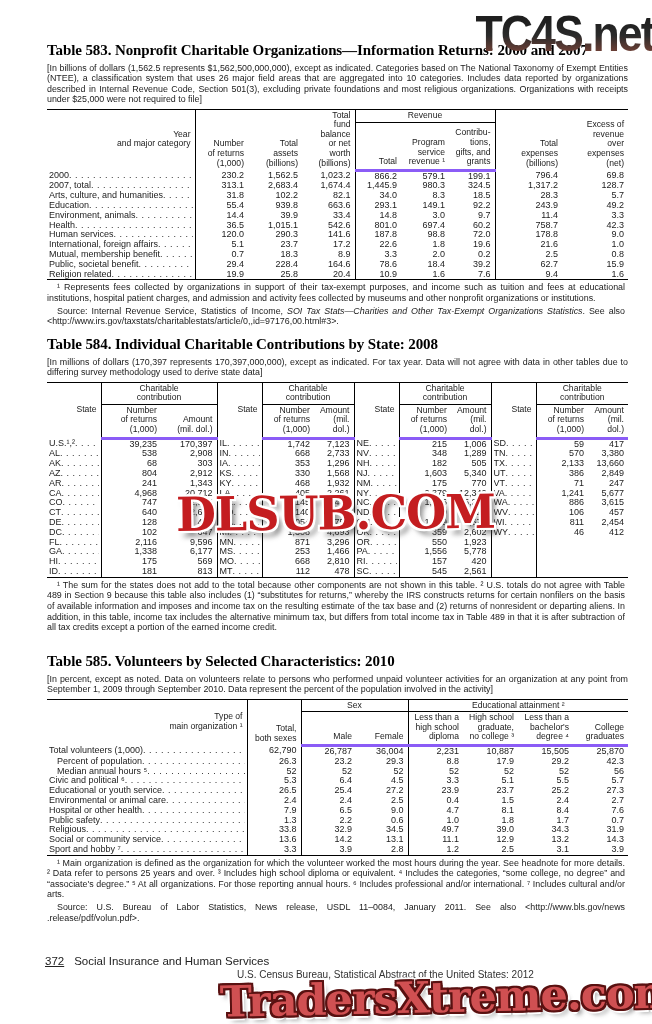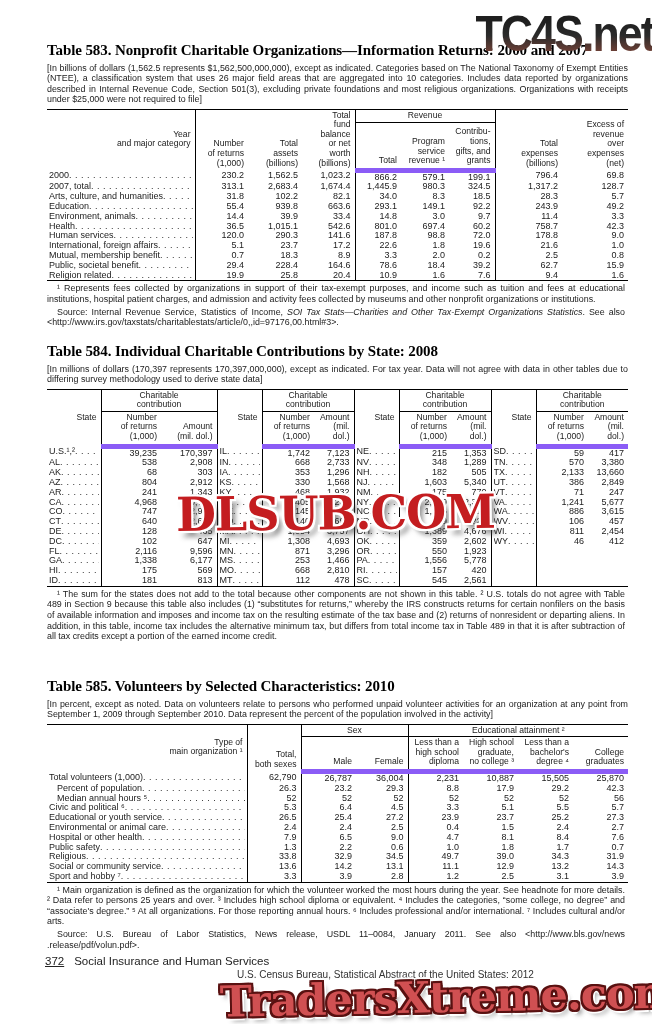--- a/index.html
+++ b/index.html
@@ -6,37 +6,37 @@
   body{width:652px;height:1024px;background:#ffffff;position:relative;overflow:hidden;
        font-family:"Liberation Sans",sans-serif;color:#1b1b1b;}
   .page{position:absolute;left:47px;top:42px;width:581px;}
 
   .tbl-title{font-family:"Liberation Serif",serif;font-weight:bold;font-size:15px;
              line-height:17px;letter-spacing:-0.1px;color:#000;margin:0 0 4px 0;}
   .headnote{font-size:8.9px;line-height:10.4px;text-align:justify;margin:0 0 4px 0;}
 
   table{width:100%;border-collapse:collapse;table-layout:fixed;
         border-top:1px solid #000;border-bottom:1px solid #000;}
-  thead tr:last-child th{border-bottom:5px solid #8b5cf6;}
+  thead tr:last-child th{border-bottom:3px solid #8b5cf6;}
   th{font-weight:normal;font-size:8.6px;line-height:9.6px;vertical-align:bottom;
      text-align:right;padding:1px 4px 2px 1px;white-space:pre-line;}
   th.stub{vertical-align:middle;}
   th.spanner{text-align:center;vertical-align:middle;border-bottom:1px solid #000;padding:1px 2px;}
   td{font-size:9px;line-height:9.8px;padding:0 4px 0 0;text-align:right;
      white-space:nowrap;overflow:hidden;}
   td.lblcell{text-align:left;padding:0 2px 0 2px;}
   .vr{border-right:1px solid #000;}
   .b{font-weight:normal;}
   .lead{display:flex;overflow:hidden;}
   .lt{white-space:nowrap;}
   .ld{flex:1;overflow:hidden;white-space:nowrap;}
   .ld::after{content:" . . . . . . . . . . . . . . . . . . . . . . . . . . . . . . . . . . . . . . . .";
              letter-spacing:0.5px;}
   .fn{font-size:8.9px;line-height:10.6px;text-align:justify;margin:2px 3px 0 0;text-indent:10px;}
-  .fn i{font-style:italic;} .gap584{margin-top:15px;} .gap585{margin-top:36px;}
+  .fn i{font-style:italic;} .gap584{margin-top:9px;} .gap585{margin-top:20px;}
 
   
   .footer-left{position:absolute;left:45px;top:955px;font-size:11.5px;color:#222;}
   .footer-left .pn{margin-right:10px;text-decoration:underline;}
   .footer-source{position:absolute;left:237px;top:969px;font-size:10px;color:#333;}
 
   
   .wm-top{position:absolute;top:3px;right:-2px;font-family:"Liberation Sans",sans-serif;
           font-weight:bold;font-size:47px;letter-spacing:-2px;transform:scaleX(0.95) scaleY(1.08);
           transform-origin:top right;
@@ -371,21 +371,21 @@
           </td>
           <td class="">1,742</td>
           <td class="vr">7,123</td>
           <td class="lblcell vr">
             <div class="lead">
               <span class="lt">NE</span>
               <span class="ld"></span>
             </div>
           </td>
           <td class="">215</td>
-          <td class="vr">1,353</td>
+          <td class="vr">1,006</td>
           <td class="lblcell vr">
             <div class="lead">
               <span class="lt">SD</span>
               <span class="ld"></span>
             </div>
           </td>
           <td class="">59</td>
           <td class="">417</td>
         </tr>
         <tr>

